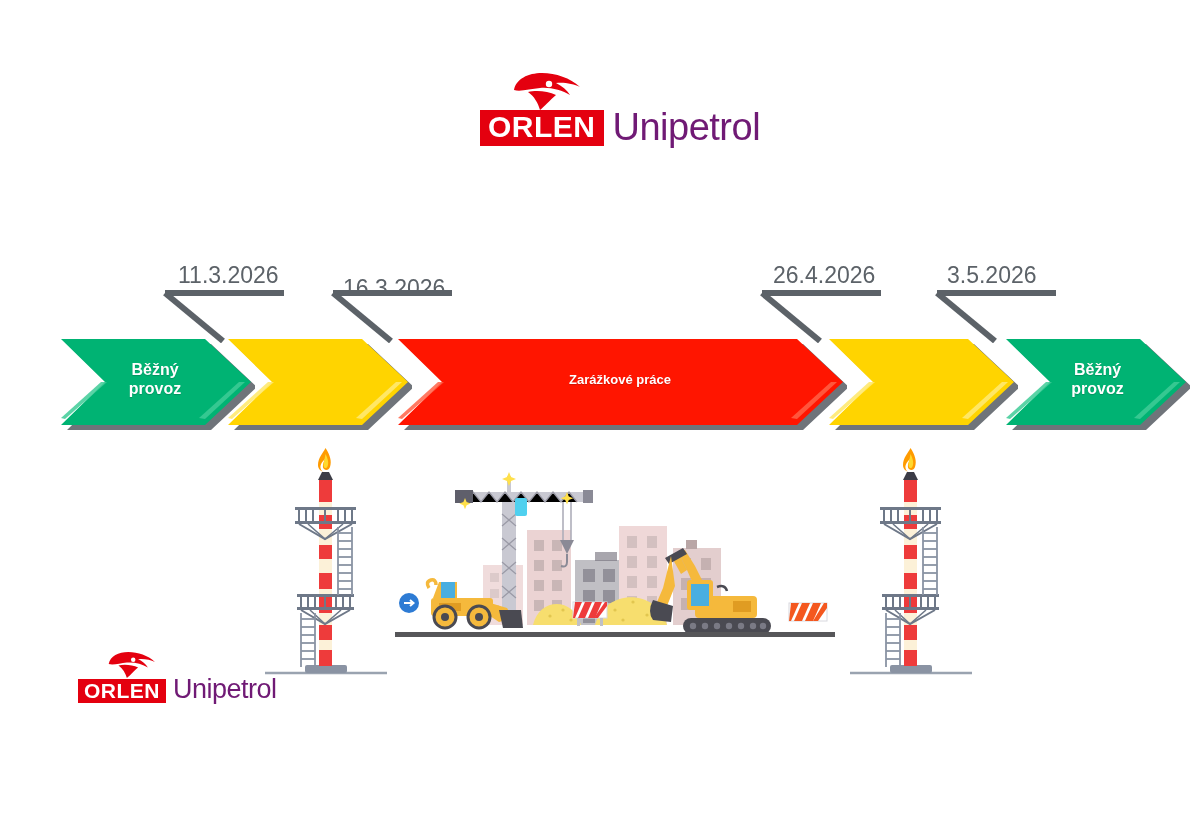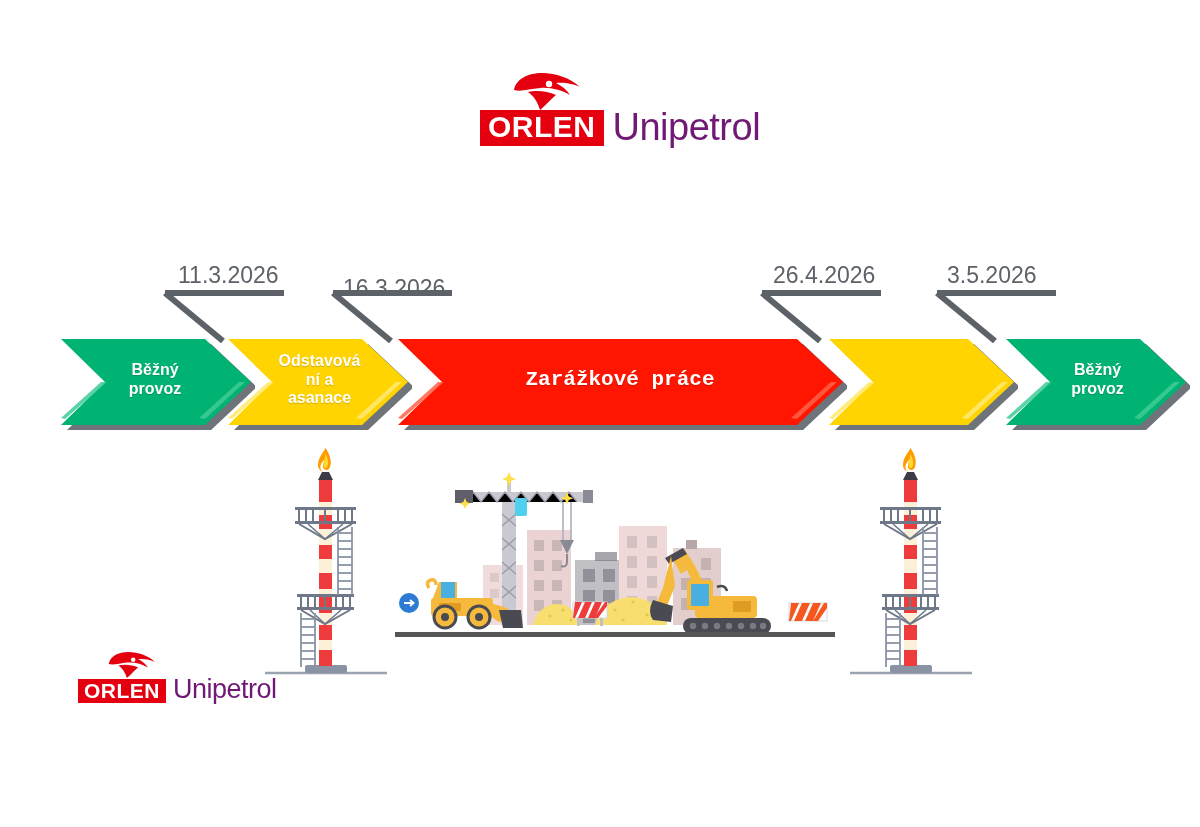--- a/index.html
+++ b/index.html
@@ -124,21 +124,21 @@
     justify-content: center;
     text-align: center;
     color: #ffffff;
     font-weight: bold;
     font-size: 16px;
     line-height: 1.18;
     pointer-events: none;
     font-family: "Liberation Sans", sans-serif;
     text-shadow: 0 1px 1px rgba(0,0,0,0.18);
   }
-  .chev-label.wide { font-size: 21px; font-family: Liberation Mono, monospace; }
+  .chev-label.wide { font-size: 13px; }
 
   
   .flare {
     position: absolute;
   }
   #construction-scene {
     position: absolute;
     left: 395px;
     top: 470px;
     width: 440px;
@@ -209,27 +209,20 @@
     </span>
   </div>
 
   <div class="chev" style="left:222px; width:190px;">
     <svg width="190" height="110" viewBox="0 0 190 110">
       <path d="M6 14 L140 14 L186 57 L140 100 L6 100 L50 57 Z" fill="#6F747A" transform="translate(6,5)"></path>
       <path d="M6 14 L140 14 L186 57 L140 100 L6 100 L50 57 Z" fill="#FFD400"></path>
       <path d="M10 94 L52 57 L46 57 L6 93 Z" fill="#FFE970" opacity="0.9"></path>
       <path d="M140 94 L180 57 L174 57 L134 93 Z" fill="#FFE970" opacity="0.9"></path>
     </svg>
-  </div>
-  <div class="chev-label" style="left:252px; width:135px;">
-    <span>
-      <span>Odstavová</span><br>
-      <span>ní a</span><br>
-      <span>asanace</span>
-    </span>
   </div>
 
   <div class="chev" style="left:392px; width:455px;">
     <svg width="455" height="110" viewBox="0 0 455 110">
       <path d="M6 14 L405 14 L451 57 L405 100 L6 100 L50 57 Z" fill="#6F747A" transform="translate(6,5)"></path>
       <path d="M6 14 L405 14 L451 57 L405 100 L6 100 L50 57 Z" fill="#FF1500"></path>
       <path d="M10 94 L52 57 L46 57 L6 93 Z" fill="#FF6247" opacity="0.85"></path>
       <path d="M405 94 L445 57 L439 57 L399 93 Z" fill="#FF6247" opacity="0.85"></path>
     </svg>
   </div>

